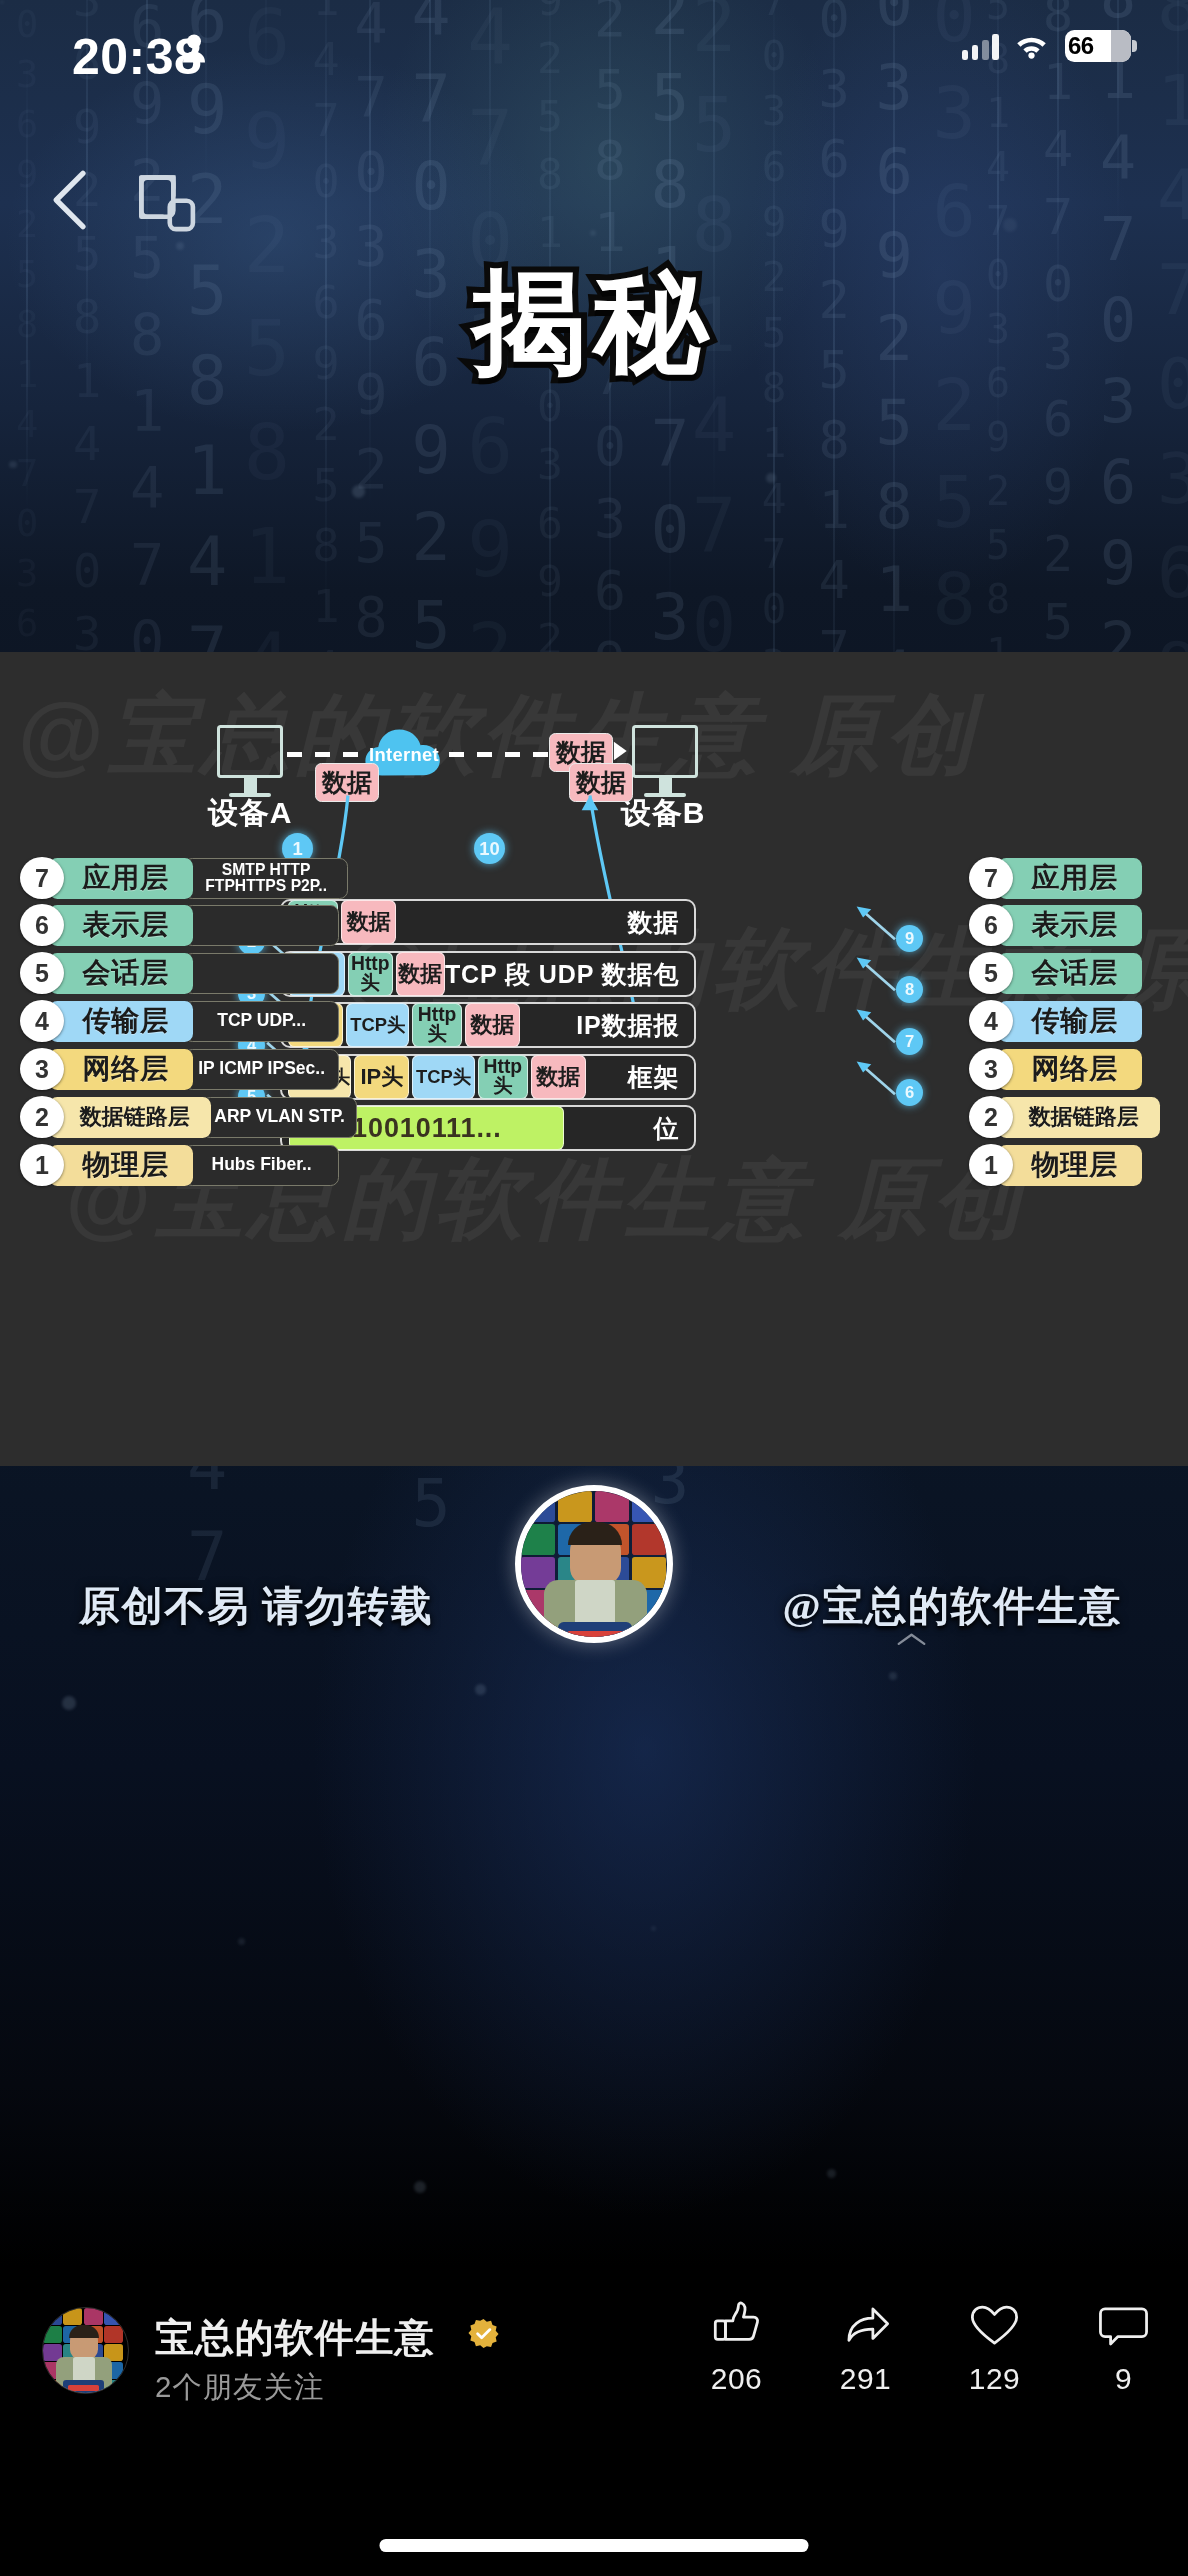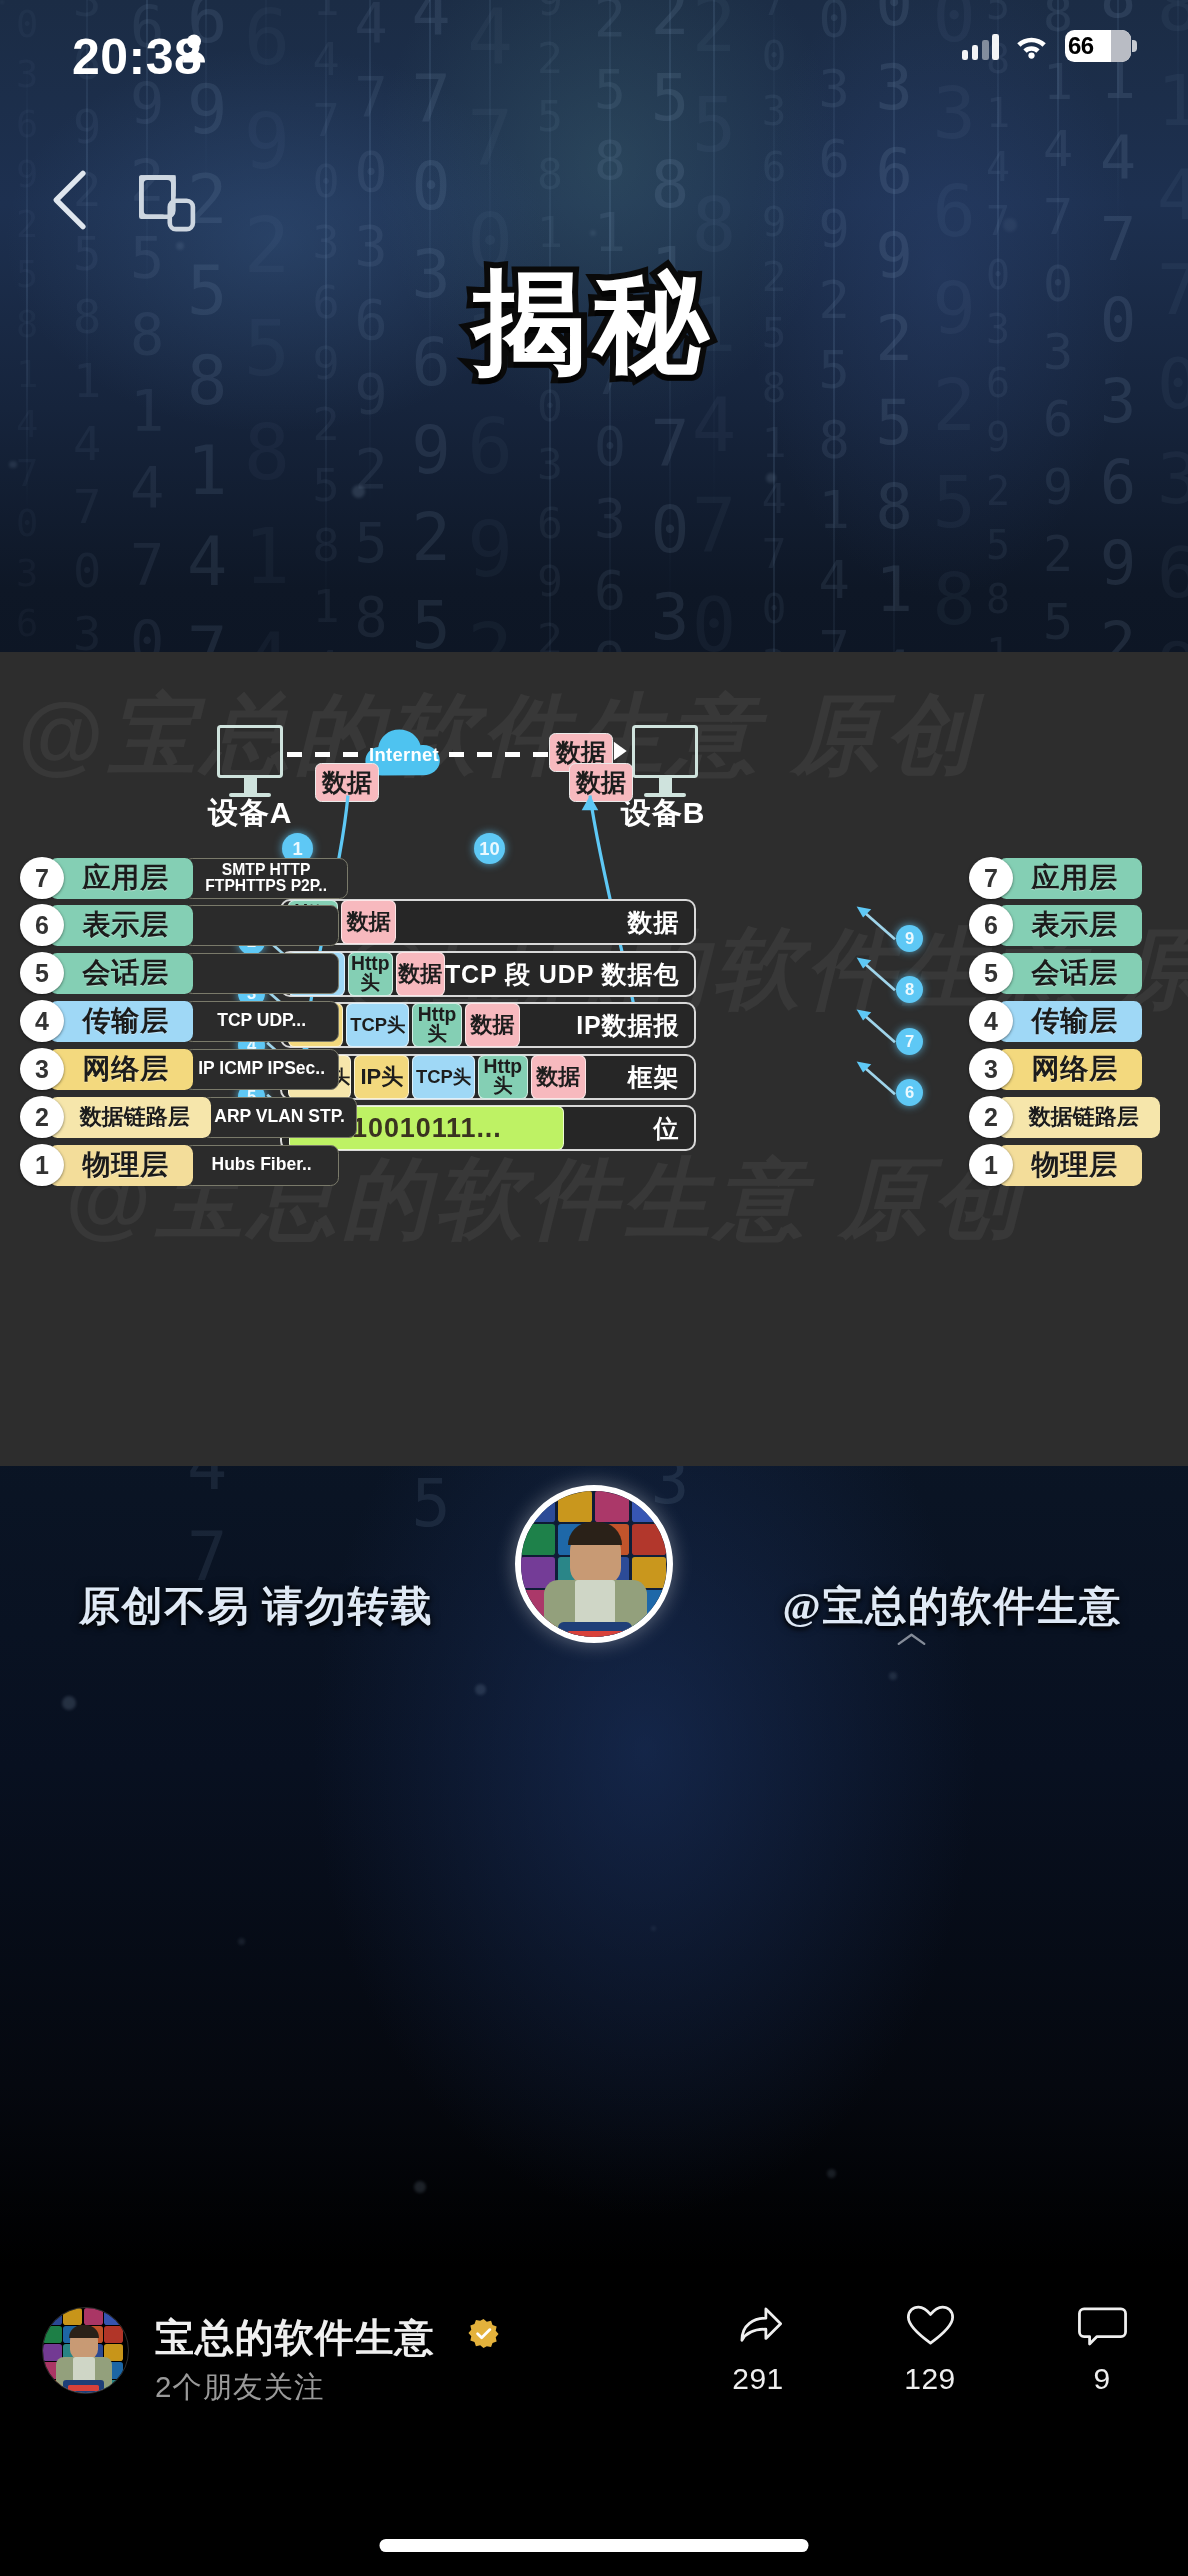--- a/index.html
+++ b/index.html
@@ -539,20 +539,27 @@
     <div class="au-name">宝总的软件生意</div>
     <svg class="verified" viewBox="0 0 34 34">
       <path d="M17 1 l3.6 3.1 4.7-1 1.6 4.5 4.5 1.6-1 4.7 3.1 3.6-3.1 3.6 1 4.7-4.5 1.6-1.6 4.5-4.7-1L17 33l-3.6-3.1-4.7 1-1.6-4.5-4.5-1.6 1-4.7L.5 16.5l3.1-3.6-1-4.7 4.5-1.6 1.6-4.5 4.7 1z" fill="#e4b23c"></path>
       <path d="M10.5 17.2 L15 21.7 L24 12.7" fill="none" stroke="#fff" stroke-width="3" stroke-linecap="round" stroke-linejoin="round"></path>
     </svg>
     <div class="au-sub">2个朋友关注</div>
 
     <div class="actions">
       <div class="act">
         <svg width="59" height="59" viewBox="0 0 64 64">
+          <path d="M20 27 h8 c0-6 6-9 6-16 0-3 2-4 4-3 3 1.5 4 5.5 2.5 11 l-1 4 h11c3 0 5 2.5 4.2 5.3l-4.2 15C50 45.6 48 47 45.8 47H20z" fill="none" stroke="#efefef" stroke-width="3" stroke-linejoin="round"></path>
+          <rect x="9" y="27" width="11" height="20" rx="2.5" fill="none" stroke="#efefef" stroke-width="3"></rect>
+        </svg>
+        <span>206</span>
+      </div>
+      <div class="act">
+        <svg width="59" height="59" viewBox="0 0 64 64">
           <path d="M14 48 C14 31, 27 24, 40 24 V14 L56 30 L40 46 V36 C28 36 19 39 14 48 Z" fill="none" stroke="#efefef" stroke-width="3" stroke-linejoin="round" stroke-linecap="round"></path>
         </svg>
         <span>291</span>
       </div>
       <div class="act">
         <svg width="59" height="59" viewBox="0 0 64 64">
           <path d="M32 51 C14 38 8 30 8 23 c0-7 5-11 11-11 5 0 9 3 13 8 4-5 8-8 13-8 6 0 11 4 11 11 0 7-6 15-24 28z" fill="none" stroke="#efefef" stroke-width="3" stroke-linejoin="round"></path>
         </svg>
         <span>129</span>
       </div>

